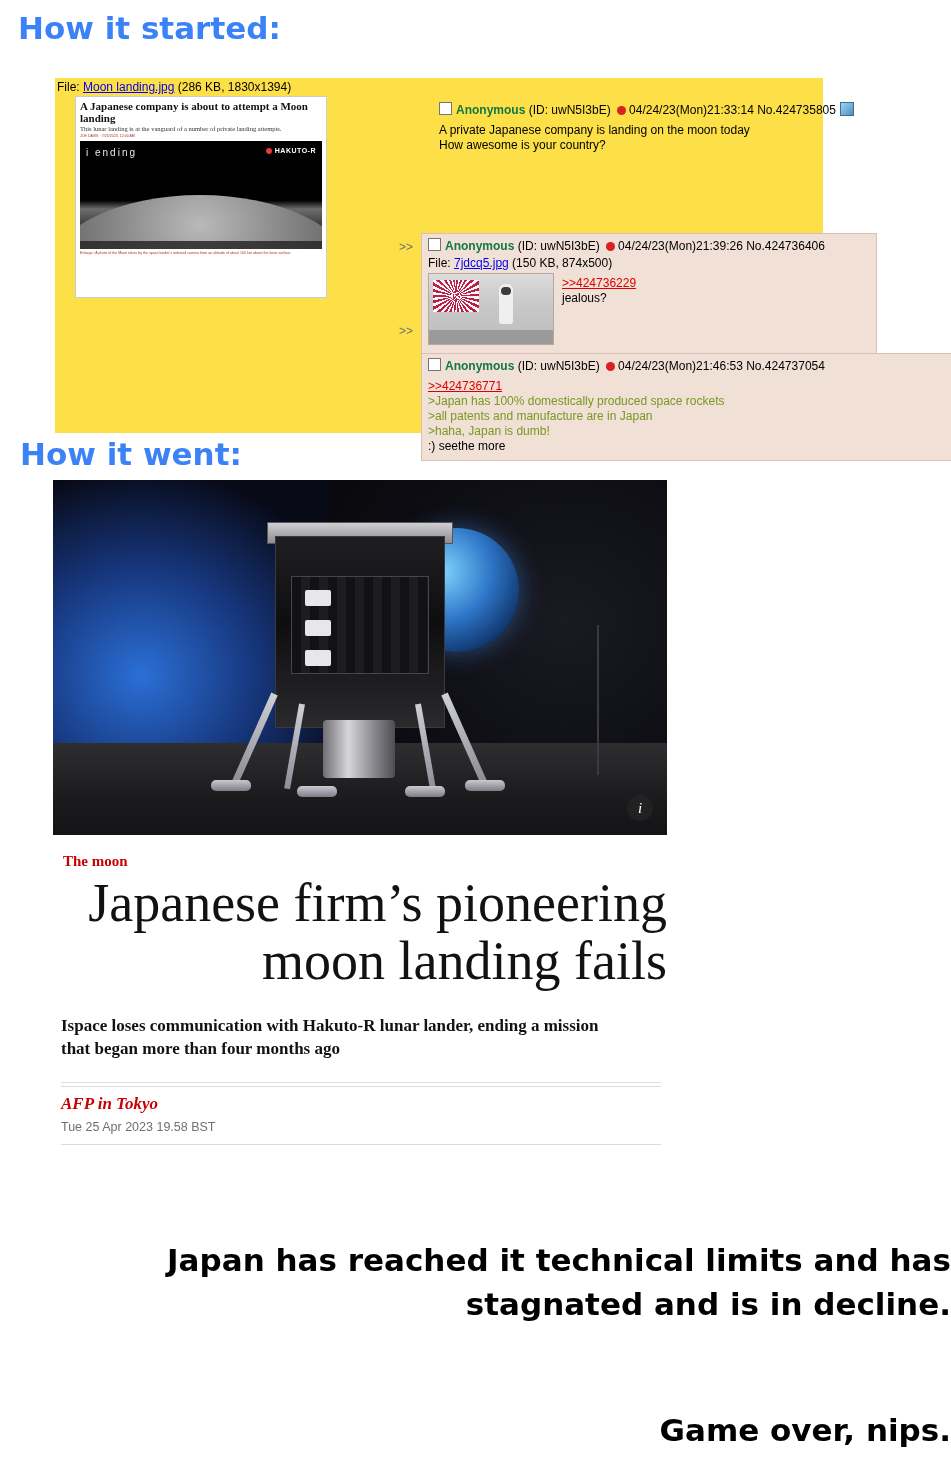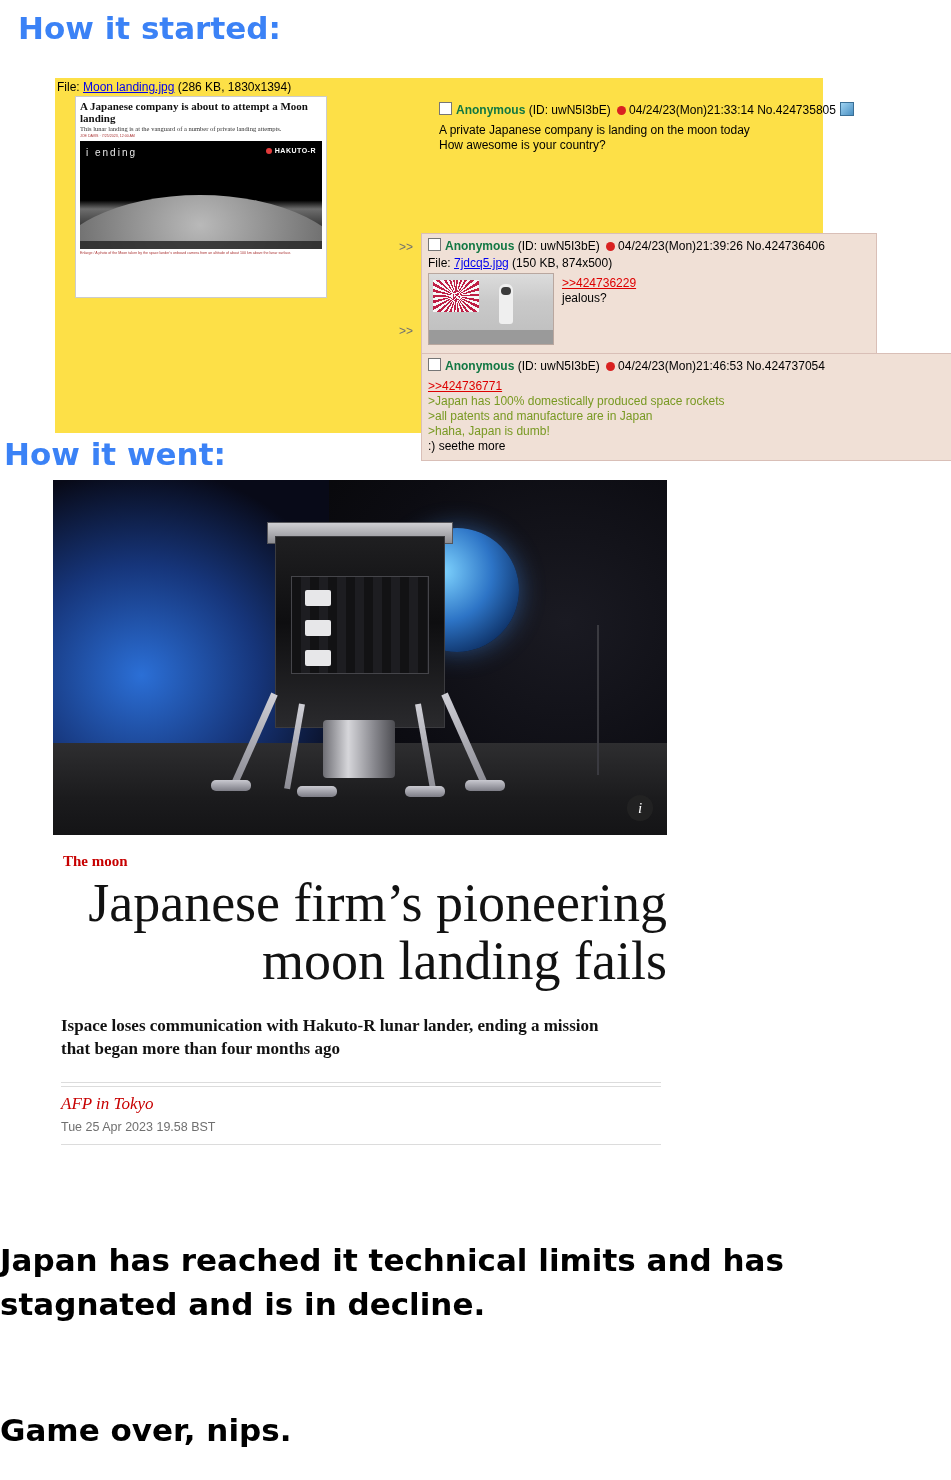--- a/index.html
+++ b/index.html
@@ -17,21 +17,21 @@
 
   
   .caption {
     font-family: "DejaVu Sans", sans-serif;
     font-weight: bold;
     font-size: 31px;
     color: #3b82f6;
     letter-spacing: 0px;
   }
   #cap-started { position: absolute; left: 18px; top: 10px; }
-  #cap-went    { position: absolute; left: 4px; top: 436px; }
+  #cap-went    { position: absolute; left: 20px; top: 436px; }
 
   
   #thread {
     position: absolute;
     left: 55px;
     top: 78px;
     width: 768px;
     height: 355px;
     background: #fde047;
     font-family: "Liberation Sans", sans-serif;
@@ -285,41 +285,41 @@
   .byline-rule {
     margin: 22px 0 0 8px;
     width: 600px;
     border-top: 1px solid #dcdcdc;
     border-bottom: 1px solid #dcdcdc;
     height: 3px;
   }
   .byline {
     font-family: "Liberation Serif", serif;
     font-style: italic;
-    font-weight: normal;
+    font-weight: bold;
     font-size: 17px;
     color: #c70000;
     margin: 7px 0 0 8px;
   }
   .timestamp {
     font-size: 12.5px;
     color: #707070;
     margin: 6px 0 0 8px;
   }
   .byline-rule2 {
     margin: 10px 0 0 8px;
     width: 600px;
     border-top: 1px solid #dcdcdc;
   }
 
   
   .bottom-text {
     position: absolute;
     width: 951px;
-    text-align: left;
+    text-align: right;
     font-family: "DejaVu Sans", sans-serif;
     font-weight: bold;
     color: #000;
   }
   #bottom1 { top: 1238px; font-size: 31px; line-height: 44px; }
   #bottom2 { top: 1412px; font-size: 31px; }
 </style>
 </head>
 <body>
 

